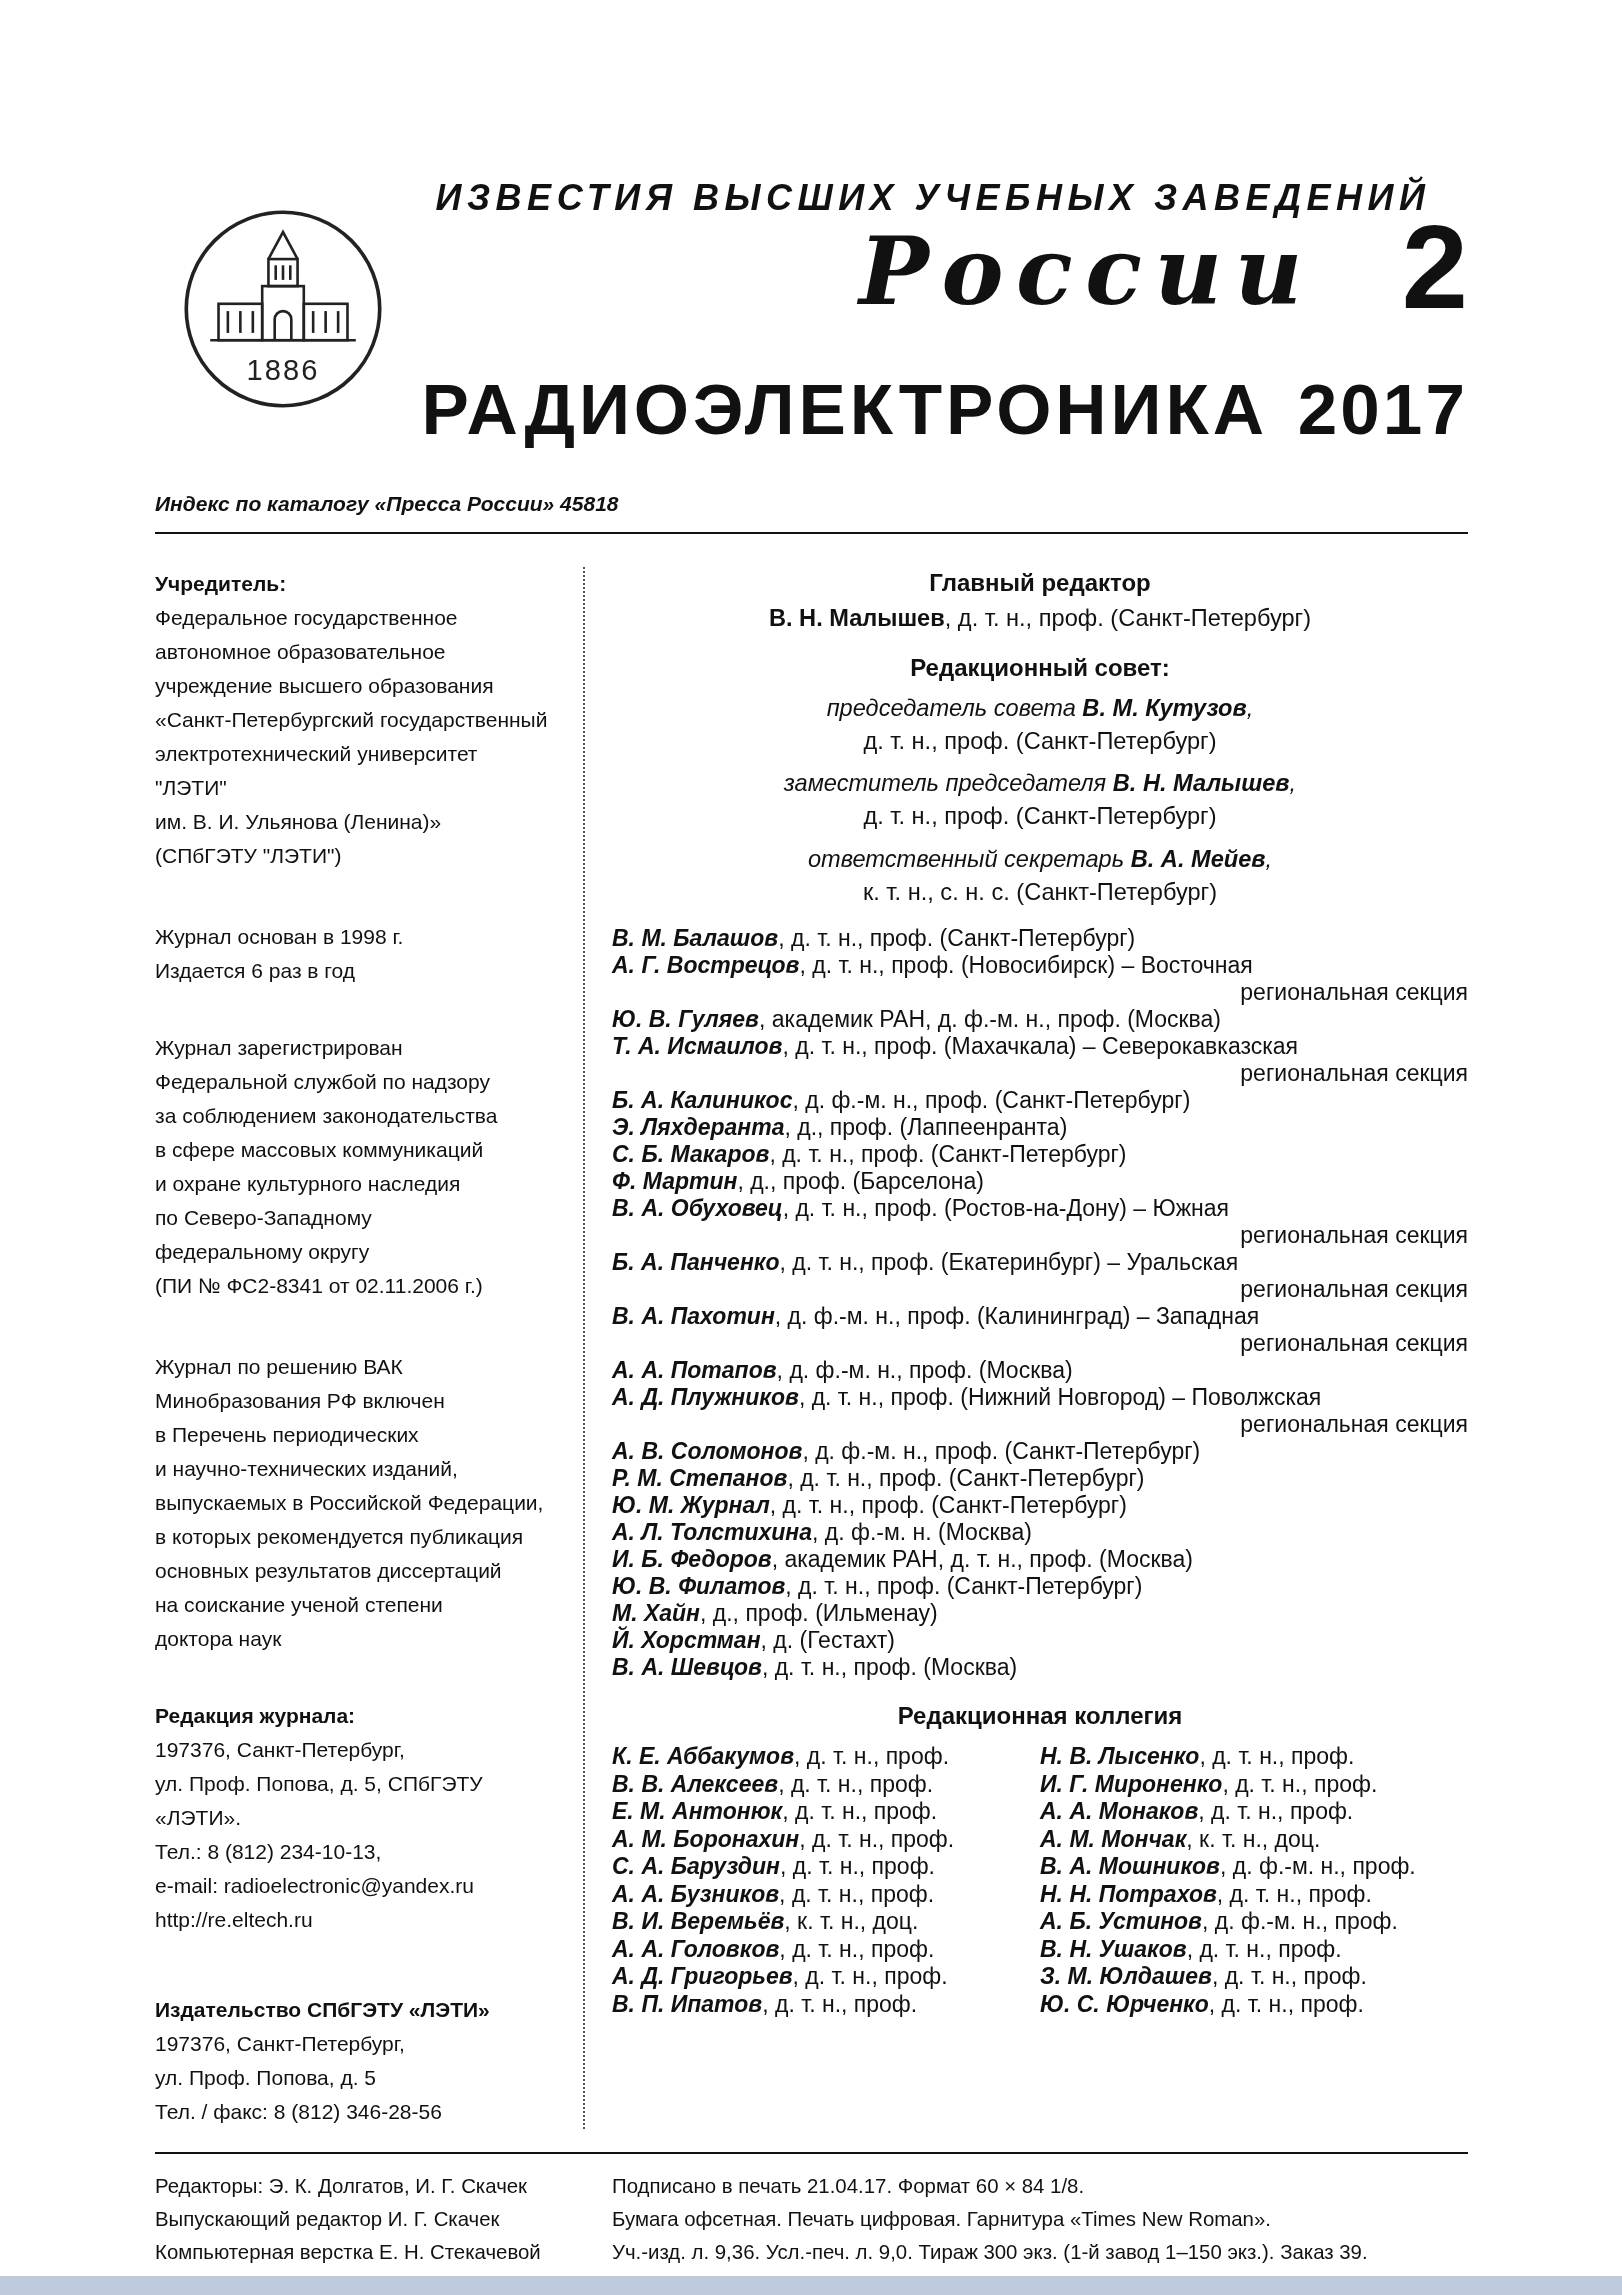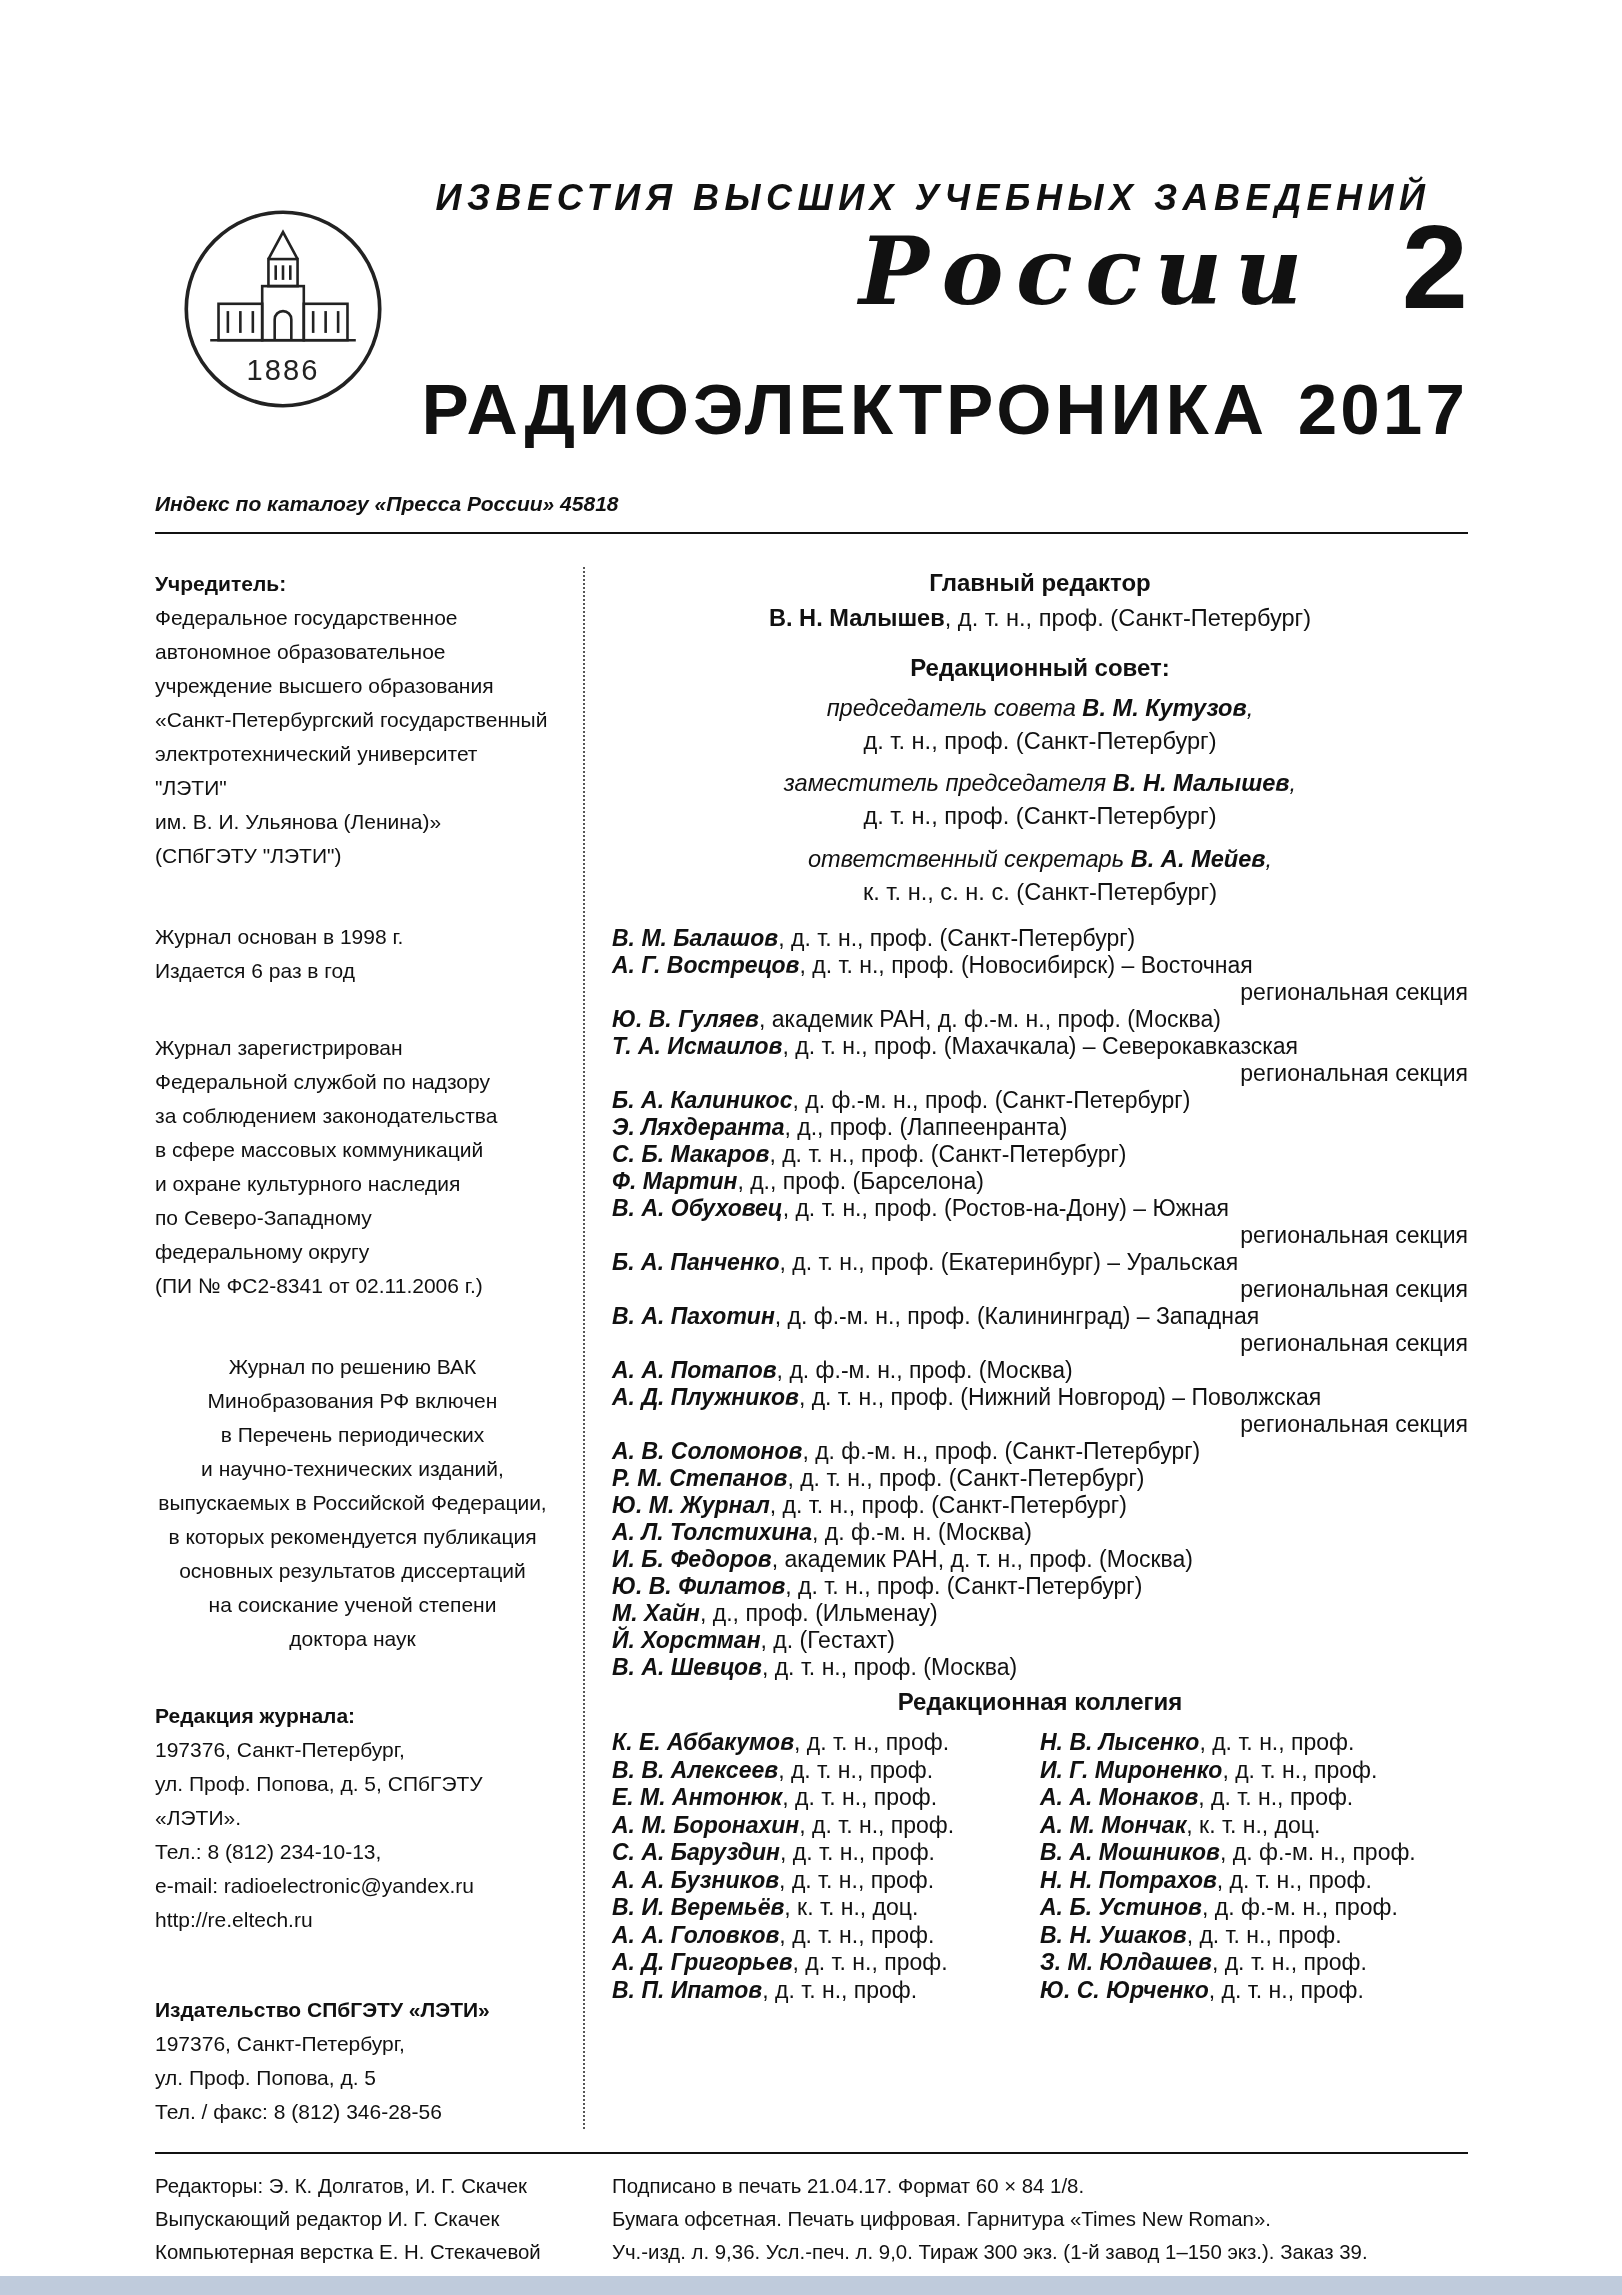--- a/index.html
+++ b/index.html
@@ -47,21 +47,21 @@
   
   .main{display:flex;margin-top:33px;align-items:stretch;}
   .col-left{
     flex:0 0 428px;width:428px;padding-right:33px;
     font-size:21px;line-height:34px;
   }
   .block{white-space:pre-line;}
   .b{font-weight:bold;}
   .sp1{margin-top:47px;}
   .sp2{margin-top:43px;}
-  .sp3{margin-top:47px;text-align:center;}
+  .sp3{margin-top:47px;}
   .sp4{margin-top:43px;}
   .sp5{margin-top:56px;}
 
   .col-right{
     flex:1;border-left:2.4px dotted #555;padding-left:27px;
     font-size:23.6px;
   }
   .rc-heading{
     margin:0;font-size:24px;font-weight:bold;text-align:center;line-height:31px;
   }
@@ -71,21 +71,21 @@
   .officer{ text-align:center;margin-top:9.4px;line-height:33px;
     font-size:23.6px;}
   .officer .officer-role{font-style:italic;}
   .officer .nm{font-weight:bold;font-style:italic;}
   .it{font-style:italic;}
 
   .council-list{margin-top:15.7px;font-size:23px;line-height:27px;}
   .council-entry .nm{font-weight:bold;font-style:italic;}
   .council-entry .cont{display:block;text-align:right;font-weight:normal;font-style:normal;}
 
-  .board-heading{margin-top:5px;}
+  .board-heading{margin-top:19px;}
   .board{display:flex;margin-top:12.6px;font-size:23px;line-height:27.5px;}
   .board-col{flex:1;}
   .board-entry .nm{font-weight:bold;font-style:italic;}
 
   
   .page-footer{display:flex;margin-top:15.7px;font-size:20.4px;line-height:33px;}
   .footer-left{flex:0 0 428px;width:428px;padding-right:33px;}
   .footer-right{flex:1;padding-left:29px;}
 
   .page-edge{

